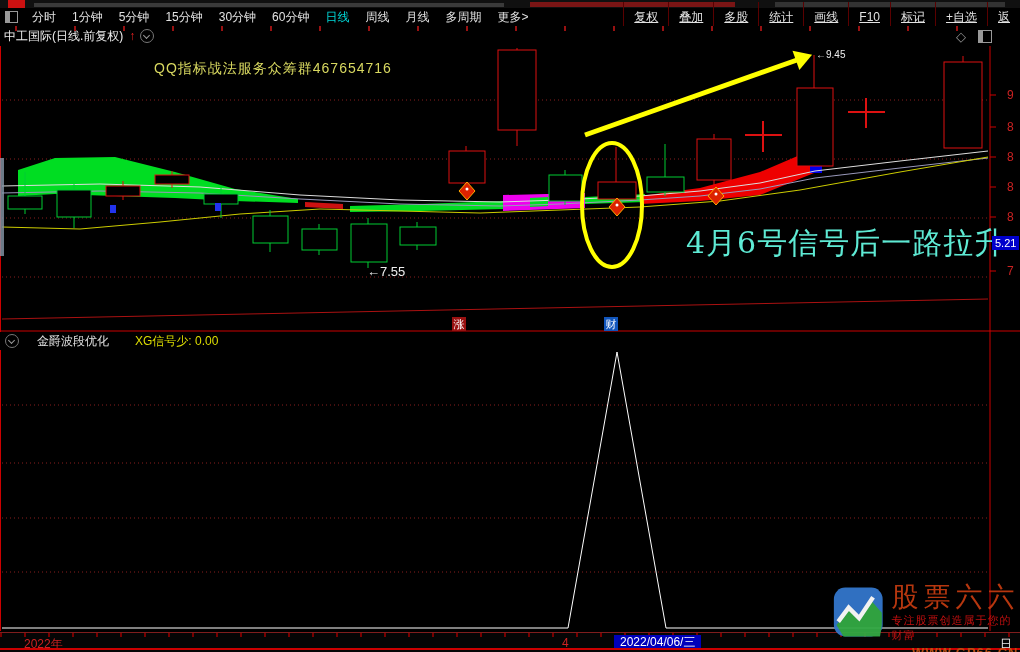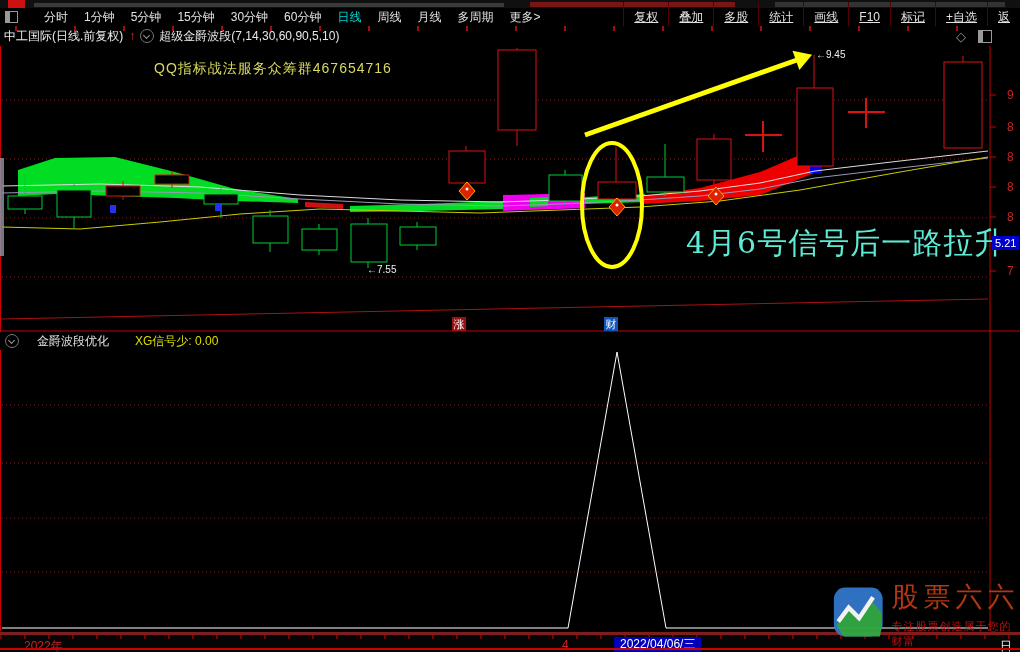--- a/index.html
+++ b/index.html
@@ -7,21 +7,21 @@
        font-family:"Liberation Sans",sans-serif;font-size:12px;color:#ddd;}
   .abs{position:absolute;}
   
   #title-sliver{top:0;left:0;width:1020px;height:8px;background:#101010;z-index:20;}
   #title-sliver .redchip{position:absolute;left:8px;top:0;width:17px;height:8px;background:#cc1111;}
   #title-sliver .frag1{position:absolute;left:34px;top:3px;width:470px;height:4px;background:#3a3a3a;}
   #title-sliver .frag2{position:absolute;left:530px;top:2px;width:205px;height:5px;background:#7a1515;}
   #title-sliver .frag3{position:absolute;left:775px;top:2px;width:230px;height:5px;background:#333;}
   
   #period-bar{top:8px;left:0;width:1020px;height:18px;background:#000;z-index:20;
-              display:flex;align-items:center;border-bottom:1px solid #1a1a1a;gap:12px;}
+              display:flex;align-items:center;border-bottom:1px solid #1a1a1a;}
   #split-icon{width:11px;height:10px;border:1px solid #999;margin:0 6px 0 5px;position:relative;}
   #split-icon::after{content:"";position:absolute;left:0;top:0;width:4px;height:10px;background:#999;}
   .p-item{padding:0 8px;color:#e2e2e2;cursor:pointer;white-space:nowrap;}
   .p-item.active{color:#00d8d8;}
   #period-right{margin-left:auto;display:flex;height:100%;align-items:center;}
   #period-right .p-item{border-left:1px solid #5a0000;padding:6px 10px;height:100%;display:flex;align-items:center;text-decoration:underline;}
   
   #info-bar{top:26px;left:0;width:1020px;height:20px;background:#000;z-index:20;display:flex;align-items:center;justify-content:flex-end;}
   #info-bar::before{content:"";position:absolute;left:0;top:0;width:990px;height:5px;
      background:repeating-linear-gradient(90deg,transparent 0 47px,#991111 47px 49px);background-position:27px 0;}
@@ -38,44 +38,44 @@
   #pane-icon{width:12px;height:11px;border:1px solid #999;margin-left:12px;position:relative;}
   #pane-icon::after{content:"";position:absolute;left:0;top:0;width:4px;height:11px;background:#999;}
   
   #chart-svg{position:absolute;left:0;top:0;width:1020px;height:652px;z-index:5;pointer-events:none;}
   
   .ov{position:absolute;z-index:10;white-space:nowrap;}
   #qq-annotation{left:154px;top:60px;color:#d8d860;font-size:14px;letter-spacing:1px;}
   #signal-annotation{left:686px;top:223px;color:#5eead4;font-size:30px;
       font-family:"DejaVu Serif","Liberation Serif",serif;letter-spacing:1px;}
   #high-label{left:816px;top:49px;color:#eee;font-size:10px;}
-  #low-label{left:367px;top:264px;color:#eee;font-size:10px;}
+  #low-label{left:367px;top:264px;color:#eee;font-size:13px;}
   #cur-price{left:992px;top:236px;background:#0000cc;color:#fff;font-size:11px;padding:1px 3px;z-index:11;}
   .axis-label{position:absolute;left:1007px;color:#cc2222;font-size:12px;z-index:10;}
   .event-marker{position:absolute;top:317px;width:14px;height:14px;color:#fff;font-size:11px;
       line-height:14px;text-align:center;z-index:11;}
   
   #sub-header{top:332px;left:0;width:988px;height:18px;background:#000;z-index:20;display:flex;align-items:center;}
   #sub-title{color:#e0e0e0;margin-left:18px;}
   #sub-signal{color:#dddd00;margin-left:26px;}
   
   #status-bar{top:632px;left:0;width:1020px;height:20px;background:#050505;z-index:20;
-      border-top:3px solid #7f1d1d;box-sizing:border-box;}
+      border-top:1px solid #7f1d1d;box-sizing:border-box;}
   #status-ticks{position:absolute;left:0;top:0;width:100%;height:4px;
       background:repeating-linear-gradient(90deg,#770000 0 2px,transparent 2px 24px);}
   #status-year{position:absolute;left:24px;top:3px;color:#cc2222;}
   #status-month{position:absolute;left:562px;top:3px;color:#cc2222;}
   #status-date{position:absolute;left:614px;top:2px;background:#0000bb;color:#fff;padding:0 6px;height:15px;line-height:15px;}
   #status-period{position:absolute;left:1000px;top:3px;color:#eee;width:20px;overflow:hidden;}
   #status-bottom-line{position:absolute;left:0;top:648px;width:1020px;height:2px;background:#cc0000;z-index:21;}
   
   #watermark{left:833px;top:583px;z-index:30;display:flex;opacity:.95;}
   #wm-text{margin-left:8px;}
   #wm-title{color:#c03a10;font-size:27px;font-weight:normal;letter-spacing:5px;line-height:28px;}
-  #wm-sub{color:#cc1111;font-size:11px;margin-top:8px;letter-spacing:1px;}
+  #wm-sub{color:#cc1111;font-size:11px;margin-top:2px;letter-spacing:1px;}
   #wm-url{color:#c05010;font-size:13px;font-weight:bold;margin-top:2px;letter-spacing:1px;}
 </style>
 </head>
 <body>
 
 <div id="title-sliver" class="abs">
   <div class="redchip"></div>
   <div class="frag1"></div>
   <div class="frag2"></div>
   <div class="frag3"></div>
@@ -94,21 +94,20 @@
       <span class="p-item">标记</span>
       <span class="p-item">+自选</span>
       <span class="p-item">返</span>
     </span>
 </div>
 
 <div id="info-bar" class="abs">
   <span id="stock-title">中工国际(日线.前复权)</span>
   <span id="up-arrow">↑</span>
   <span class="circle-icon"></span>
-  <span id="indicator-title">超级金爵波段(7,14,30,60,90,5,10)</span>
   <span id="info-right-icons">
     <span id="diamond-icon">◇</span>
     <span id="pane-icon"></span>
   </span>
 </div>
 
 <svg id="chart-svg" xmlns="http://www.w3.org/2000/svg" viewBox="0 0 1020 652">
     <line x1="2" y1="100" x2="990" y2="100" stroke="#992222" stroke-width="1" stroke-dasharray="1 3" opacity="0.9"></line>
     <line x1="2" y1="159" x2="990" y2="159" stroke="#992222" stroke-width="1" stroke-dasharray="1 3" opacity="0.9"></line>
     <line x1="2" y1="218" x2="990" y2="218" stroke="#992222" stroke-width="1" stroke-dasharray="1 3" opacity="0.9"></line>

